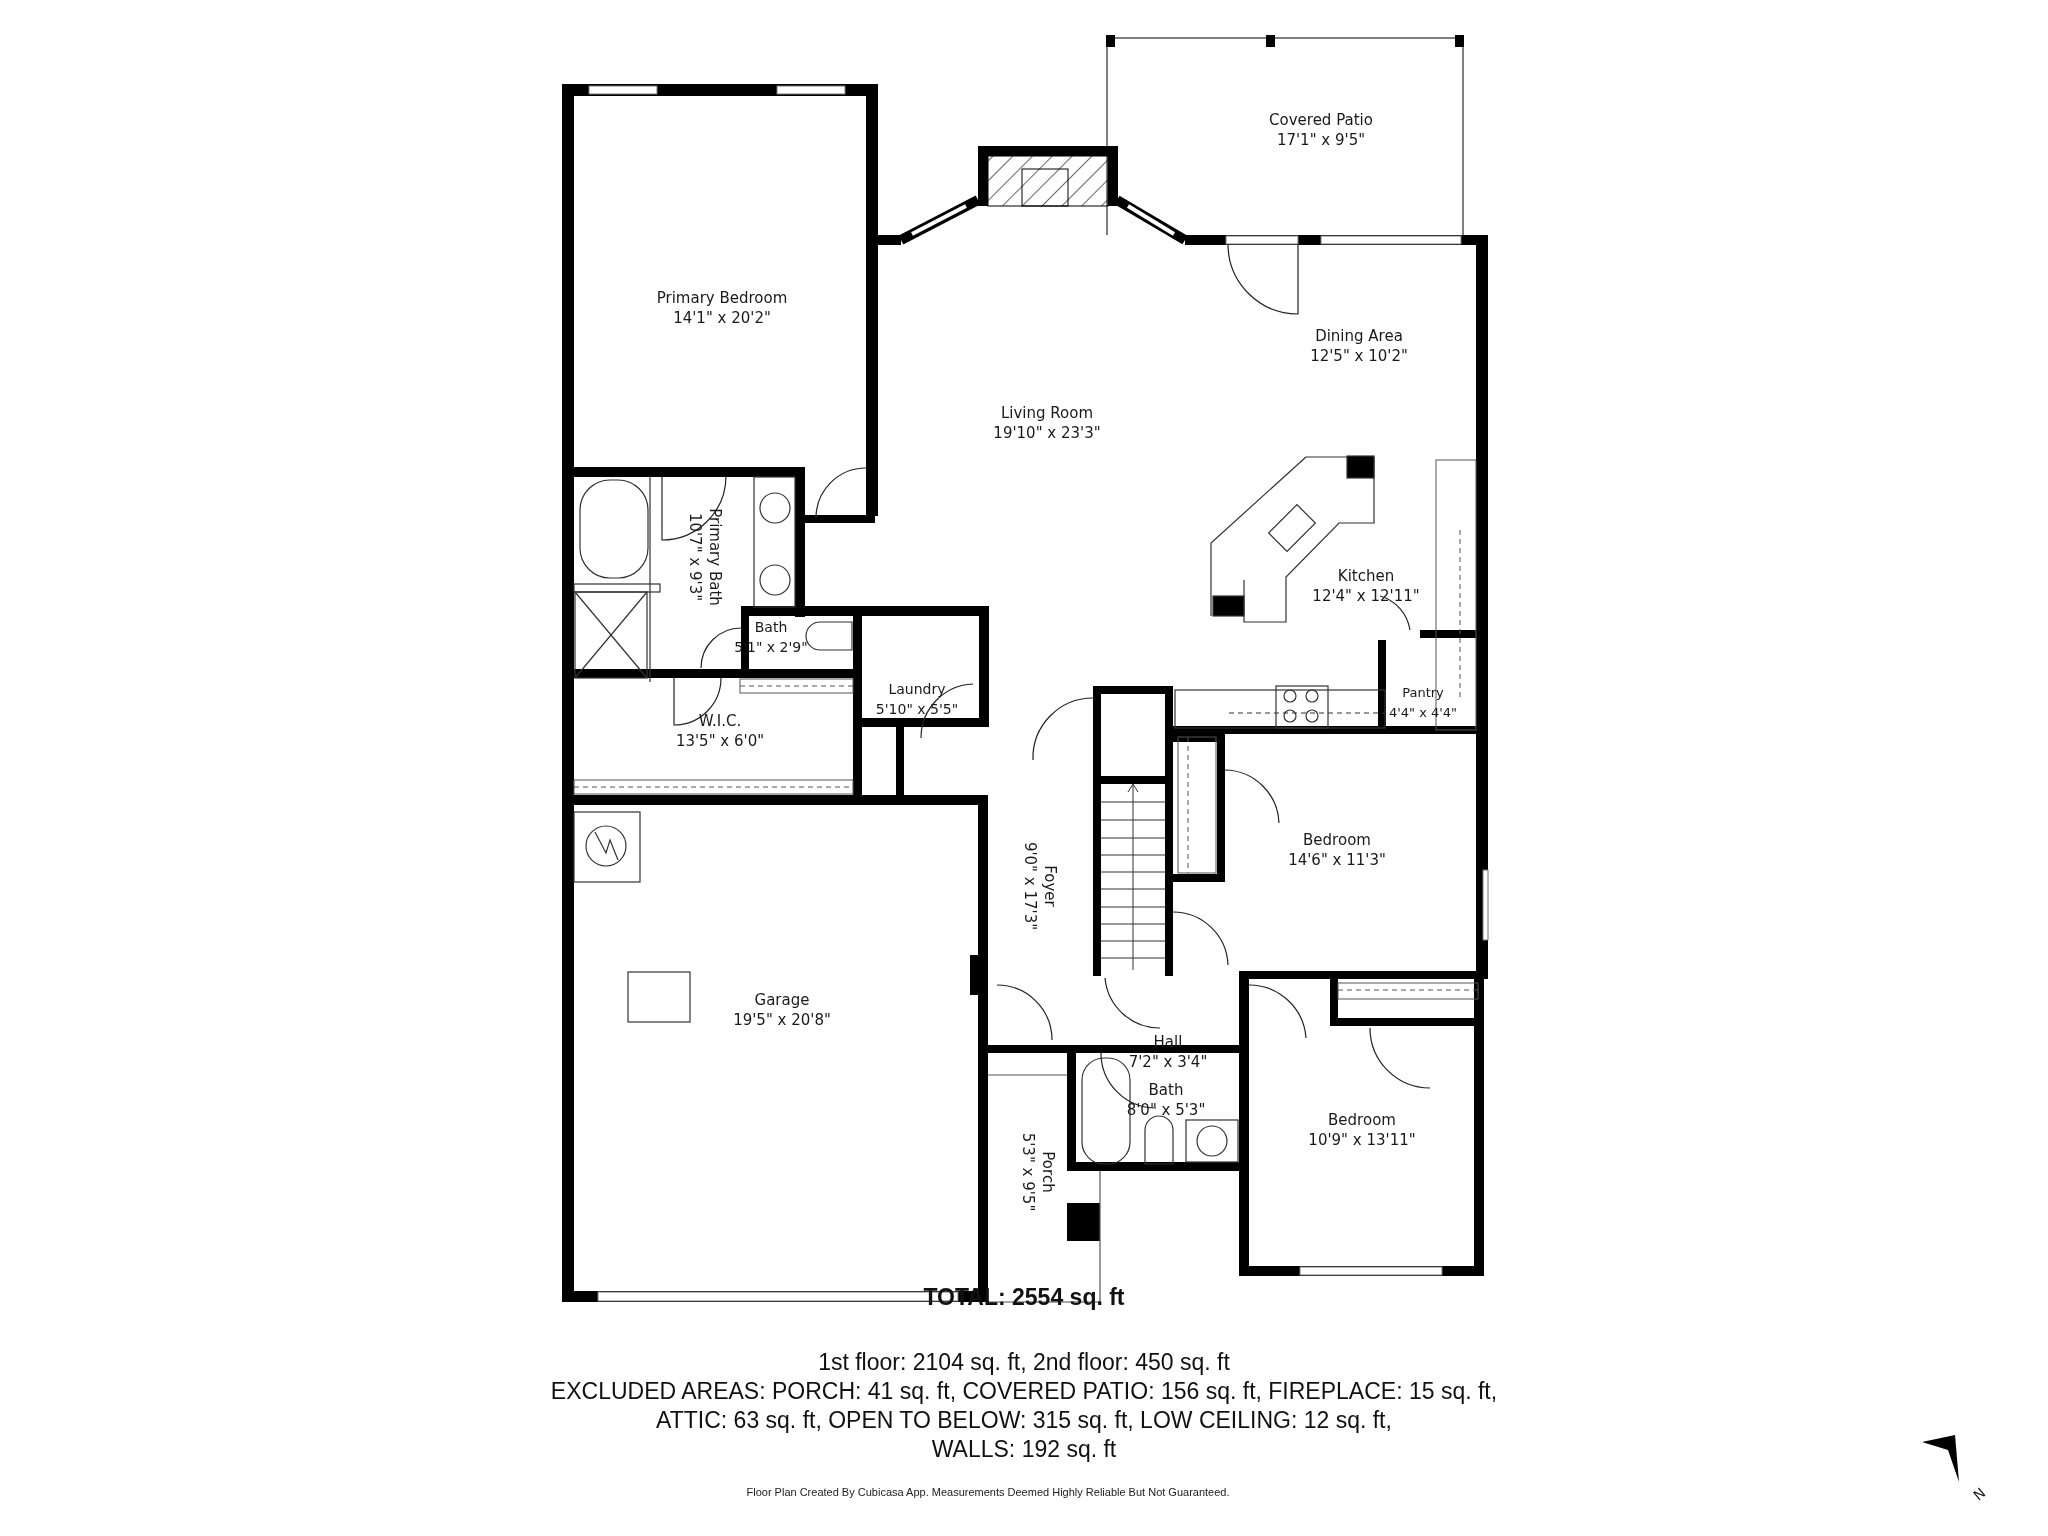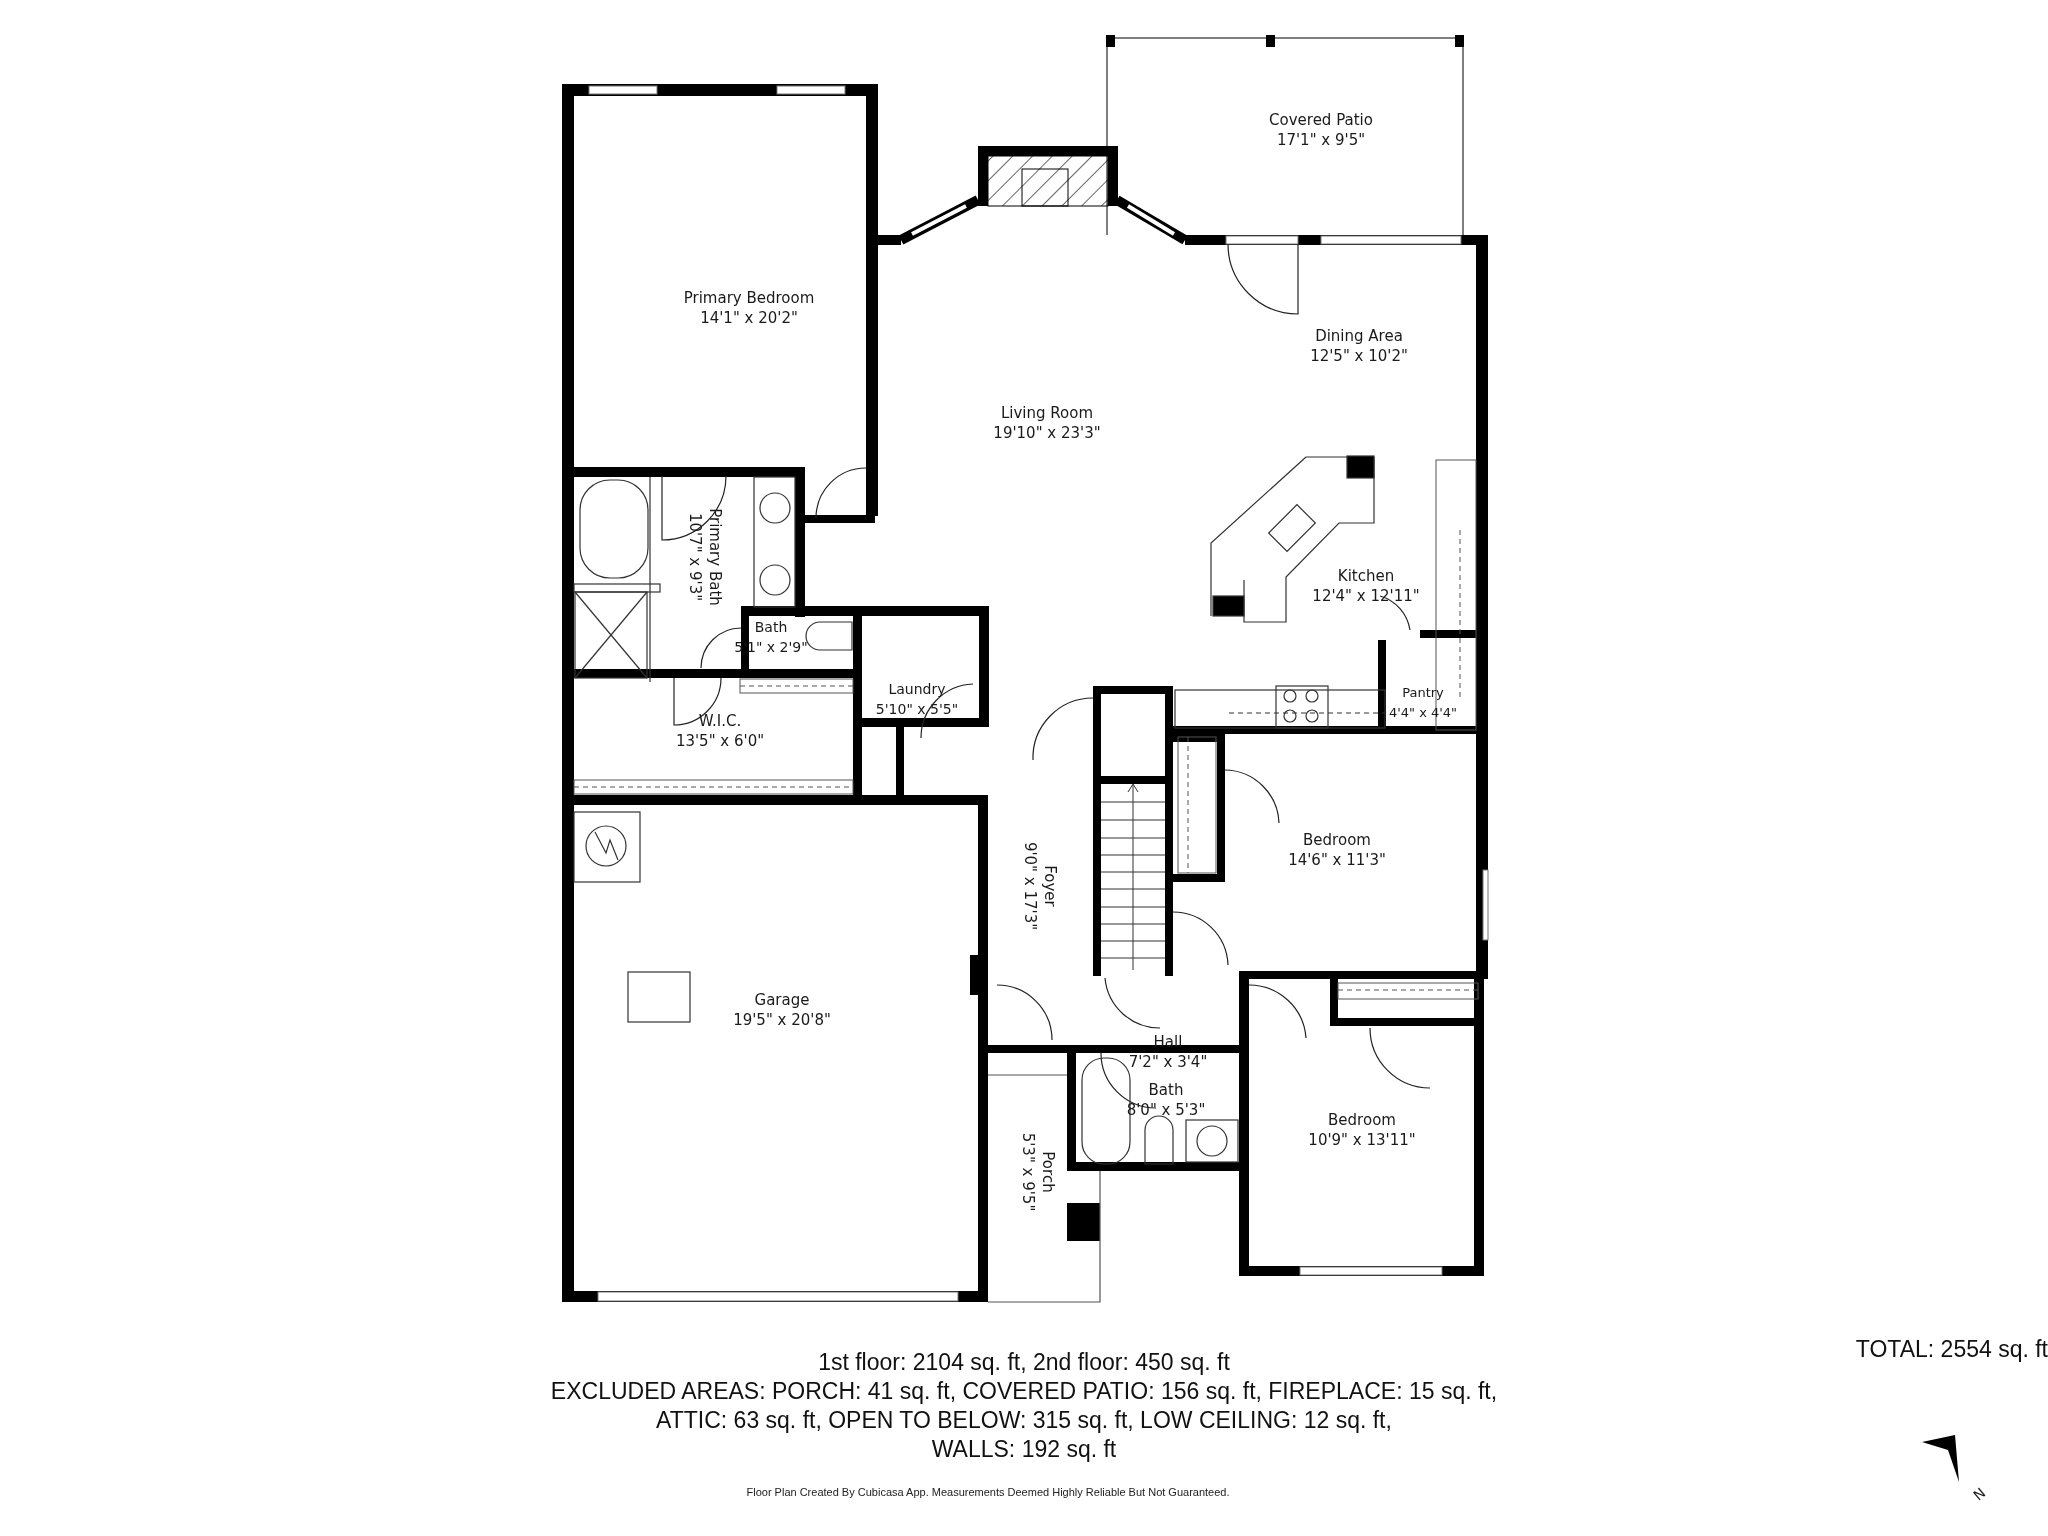--- a/index.html
+++ b/index.html
@@ -214,21 +214,21 @@
   <g fill="none" stroke="#555" stroke-width="1.2">
     <polyline points="988,1075 1067,1075"></polyline>
     <polyline points="1100,1171 1100,1302 988,1302"></polyline>
   </g>
 </svg>
 
 <div class="lbl" style="left:1297px;top:110px;margin-left:24px;">
   <span>Covered Patio</span>
     <span>17'1" x 9'5"</span>
 </div>
-<div class="lbl" style="left:722px;top:288px;margin-left:27px;">
+<div class="lbl" style="left:722px;top:288px;">
   <span>Primary Bedroom</span>
     <span>14'1" x 20'2"</span>
 </div>
 <div class="lbl" style="left:1359px;top:326px;">
   <span>Dining Area</span>
     <span>12'5" x 10'2"</span>
 </div>
 <div class="lbl" style="left:1047px;top:403px;">
   <span>Living Room</span>
     <span>19'10" x 23'3"</span>
@@ -279,21 +279,21 @@
 </div>
 <div class="lbl" style="left:1362px;top:1110px;">
   <span>Bedroom</span>
     <span>10'9" x 13'11"</span>
 </div>
 <div class="vlbl" style="left:988px;top:1152px;width:100px;transform:rotate(90deg);">
   <span>Porch</span>
     <span>5'3" x 9'5"</span>
 </div>
 
-<div class="s-line" style="top:1336px;font-weight:normal;text-align:right;">TOTAL: 2554 sq. ft</div>
+<div class="s-line" style="top:1284px;font-weight:bold;">TOTAL: 2554 sq. ft</div>
 <div class="s-line" style="top:1349px;">1st floor: 2104 sq. ft, 2nd floor: 450 sq. ft</div>
 <div class="s-line" style="top:1378px;">EXCLUDED AREAS: PORCH: 41 sq. ft, COVERED PATIO: 156 sq. ft, FIREPLACE: 15 sq. ft,</div>
 <div class="s-line" style="top:1407px;">ATTIC: 63 sq. ft, OPEN TO BELOW: 315 sq. ft, LOW CEILING: 12 sq. ft,</div>
 <div class="s-line" style="top:1436px;">WALLS: 192 sq. ft</div>
 
 <div class="footer">Floor Plan Created By Cubicasa App. Measurements Deemed Highly Reliable But Not Guaranteed.</div>
 
 <svg class="compass" viewBox="0 0 80 80">
   <polygon points="7,12 40,5 44,52 33,20" fill="#000"></polygon>
 </svg>

